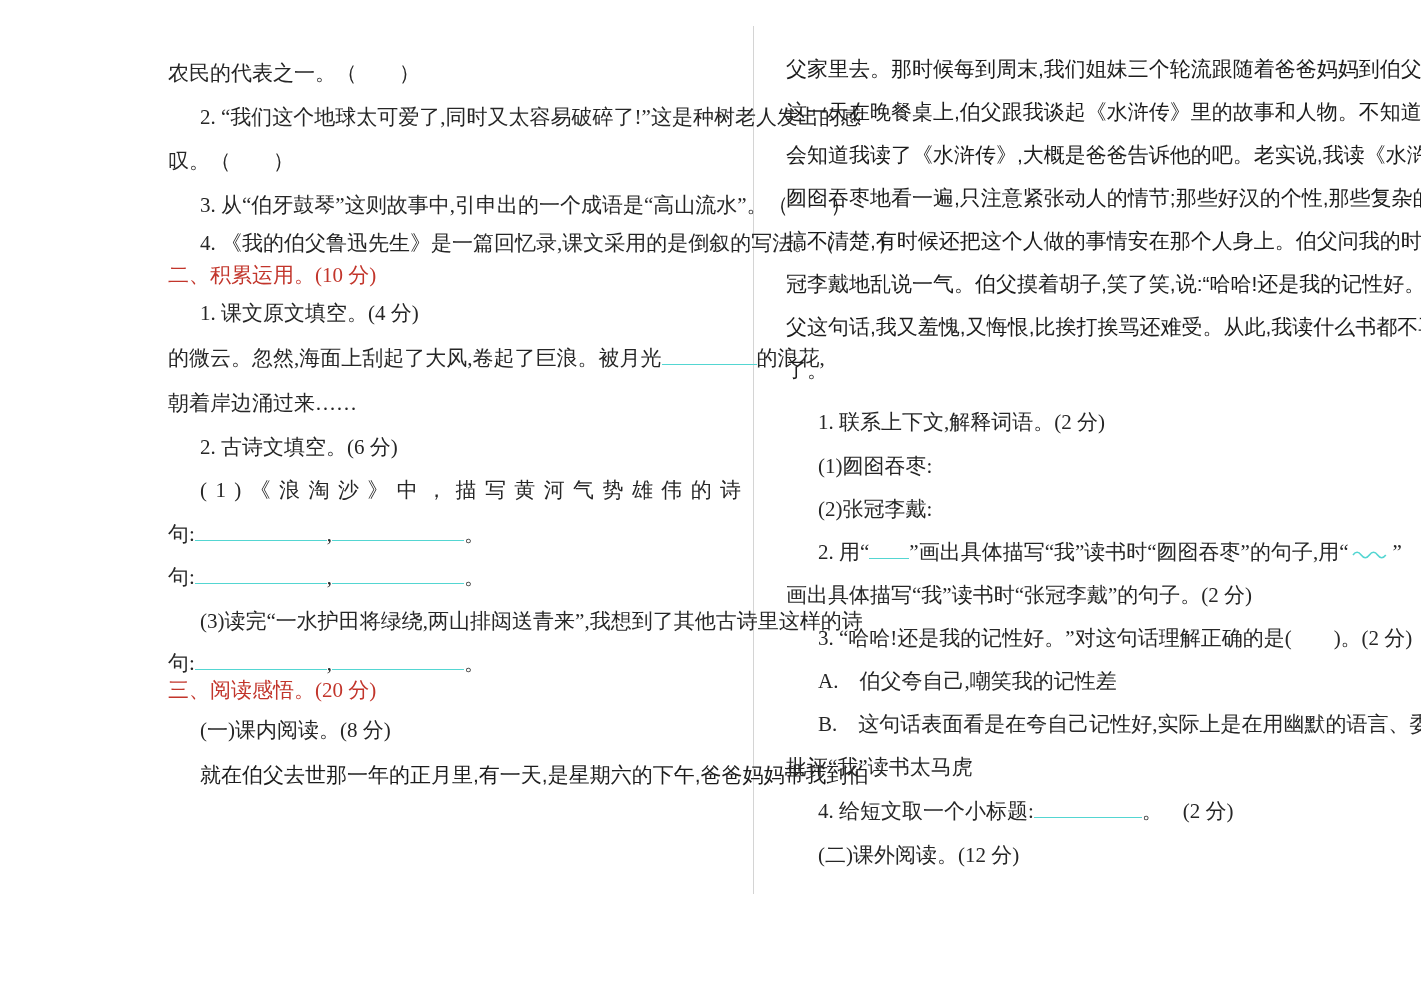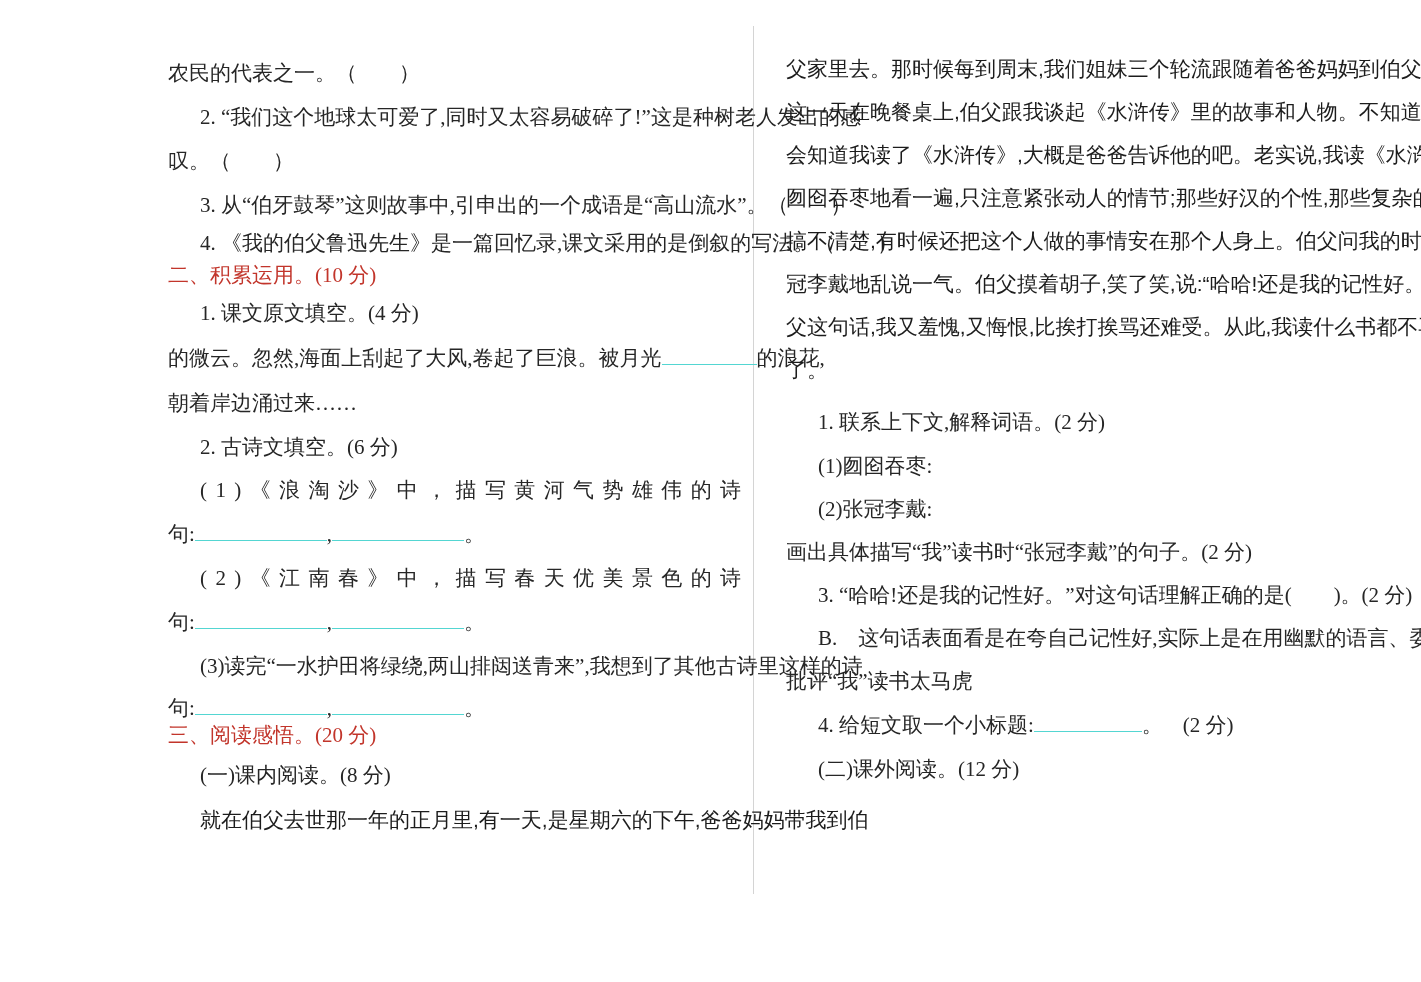--- a/index.html
+++ b/index.html
@@ -37,21 +37,20 @@
     <div class="line ind" style="height:45px;line-height:45px">1. 课文原文填空。(4 分)</div>
     <div class="line" style="height:45px;line-height:45px">
       <span>的微云。忽然,海面上刮起了大风,卷起了巨浪。被月光</span><span class="blank w95"></span><span>的浪花,</span>
     </div>
     <div class="line" style="height:45px;line-height:45px">朝着岸边涌过来……</div>
     <div class="line ind" style="height:42px;line-height:42px">2. 古诗文填空。(6 分)</div>
     <div class="line ind spread" style="height:45px;line-height:45px">(1)《浪淘沙》中，描写黄河气势雄伟的诗</div>
     <div class="line" style="height:43px;line-height:43px">
       <span>句:</span><span class="blank w132"></span><span>,</span><span class="blank w132"></span><span>。</span>
     </div>
-    <div class="line ind spread" style="height:45px;line-height:45px">(2)《江南春》中，描写春天优美景色的诗</div>
     <div class="line" style="height:43px;line-height:43px">
       <span>句:</span><span class="blank w132"></span><span>,</span><span class="blank w132"></span><span>。</span>
     </div>
     <div class="line ind">(3)读完“一水护田将绿绕,两山排闼送青来”,我想到了其他古诗里这样的诗</div>
     <div class="line" style="height:31px;line-height:31px">
       <span>句:</span><span class="blank w132"></span><span>,</span><span class="blank w132"></span><span>。</span>
     </div>
     <div class="line red" style="height:33px;line-height:33px">三、阅读感悟。(20 分)</div>
     <div class="line ind" style="height:46px;line-height:46px">(一)课内阅读。(8 分)</div>
     <div class="line ind hei">就在伯父去世那一年的正月里,有一天,是星期六的下午,爸爸妈妈带我到伯</div>
@@ -62,22 +61,28 @@
     <div class="line hei">这一天在晚餐桌上,伯父跟我谈起《水浒传》里的故事和人物。不知道伯父怎么</div>
     <div class="line hei">会知道我读了《水浒传》,大概是爸爸告诉他的吧。老实说,我读《水浒传》不过</div>
     <div class="line hei">囫囵吞枣地看一遍,只注意紧张动人的情节;那些好汉的个性,那些复杂的内容,全</div>
     <div class="line hei">搞不清楚,有时候还把这个人做的事情安在那个人身上。伯父问我的时候,我就张</div>
     <div class="line hei">冠李戴地乱说一气。伯父摸着胡子,笑了笑,说:“哈哈!还是我的记性好。”听了伯</div>
     <div class="line hei">父这句话,我又羞愧,又悔恨,比挨打挨骂还难受。从此,我读什么书都不再马马虎虎</div>
     <div class="line hei" style="height:52px;line-height:43px">了。</div>
     <div class="line ind" style="height:44px;line-height:44px">1. 联系上下文,解释词语。(2 分)</div>
     <div class="line ind" style="height:44px;line-height:44px">(1)囫囵吞枣:</div>
     <div class="line ind">(2)张冠李戴:</div>
+    <div class="line ind">
+      <span>2. 用“</span><span class="blank w40"></span><span>”画出具体描写“我”读书时“囫囵吞枣”的句子,用“</span><span class="wavy"><svg width="38" height="10" viewBox="0 0 38 10">
+            <path d="M1 6 q4.1 -5.5 8.2 0 q4.1 5.5 8.2 0 q4.1 -5.5 8.2 0 q4.1 5.5 8.2 0" fill="none" stroke="#54d6d2" stroke-width="1.6"></path>
+          </svg></span><span>”</span>
+    </div>
     <div class="line">画出具体描写“我”读书时“张冠李戴”的句子。(2 分)</div>
     <div class="line ind">3. “哈哈!还是我的记性好。”对这句话理解正确的是(　　)。(2 分)</div>
+    <div class="line ind">A.　伯父夸自己,嘲笑我的记性差</div>
     <div class="line ind">B.　这句话表面看是在夸自己记性好,实际上是在用幽默的语言、委婉的语气</div>
     <div class="line">批评“我”读书太马虎</div>
     <div class="line ind" style="height:45px;line-height:45px">
       <span>4. 给短文取一个小标题:</span><span class="blank w108"></span><span>。</span><span class="score-gap">(2 分)</span>
     </div>
     <div class="line ind">(二)课外阅读。(12 分)</div>
   </div>
 </div>
 
 </body></html>

